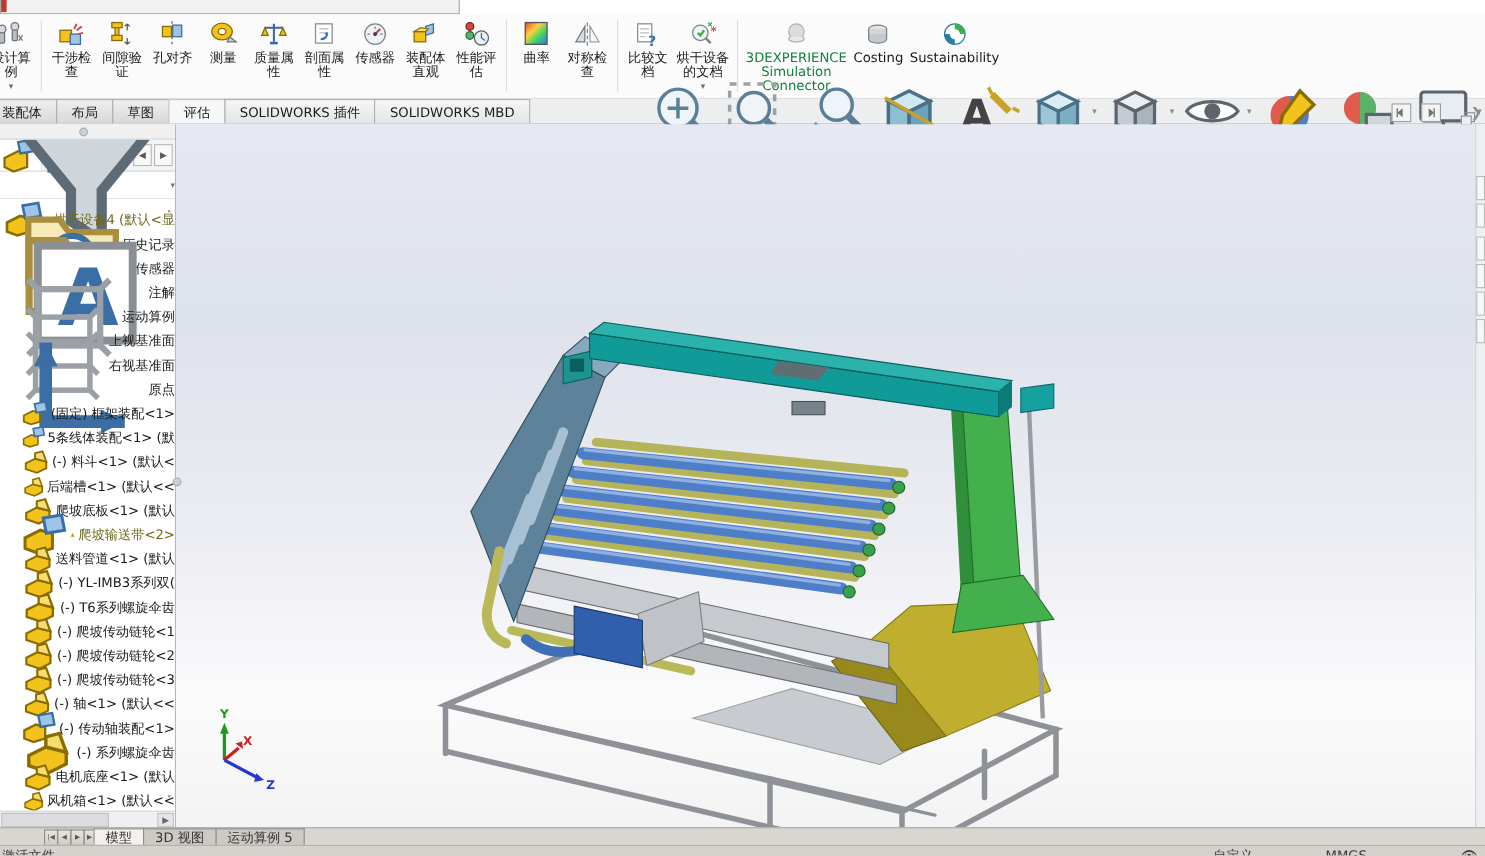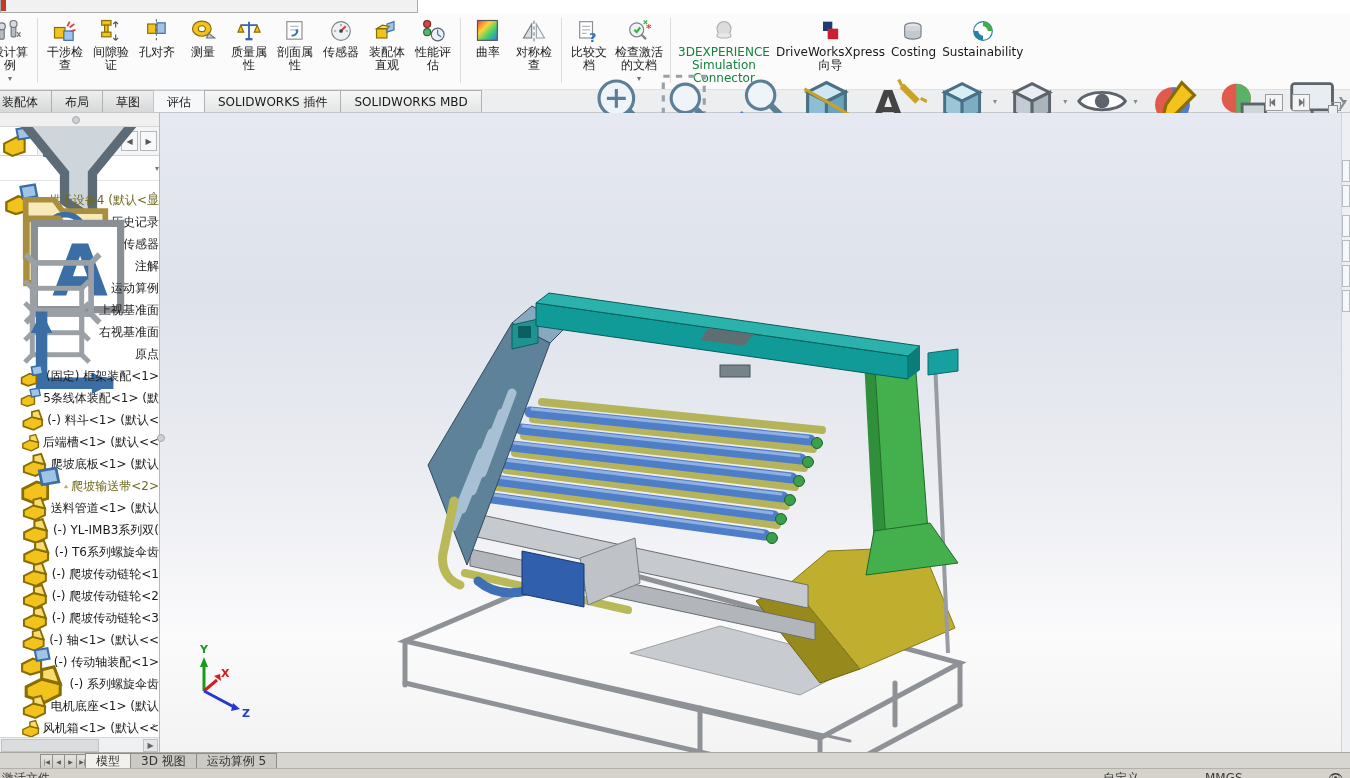--- a/index.html
+++ b/index.html
@@ -206,34 +206,29 @@
             <path d="M6 8h7M6 11h7M6 14h4" stroke="#b5bac0"></path>
             <text x="12" y="21" font-size="11" fill="#2f6fbe" font-weight="bold" stroke="none">?</text>
           </svg></span><span>比较文
 档</span></div>
       <div class="titem"><span class="ticon" style="display: inline-flex;"><svg viewBox="0 0 24 24" stroke-width="1" fill="none" style="width: 100%; height: 100%;">
             <circle cx="10" cy="11" r="6" fill="#eef2f5" stroke="#7d838a"></circle>
             <path d="M14 15l4 4" stroke="#7d838a" stroke-width="2"></path>
             <path d="M8 11l2 2 3-4" stroke="#3fae49" stroke-width="1.8"></path>
             <path d="M16 3l3 3M19 3l-3 3" stroke="#3fae49"></path>
             <text x="18" y="13" font-size="9" fill="#d64545" font-weight="bold" stroke="none">*</text>
-          </svg></span><span>检查激活
+          </svg></span><span>烘干设备
 的文档</span><span class="caretb">▾</span></div>
       <div class="tsep"></div>
       <div class="titem disabled"><span class="ticon" style="display: inline-flex;"><svg viewBox="0 0 24 24" stroke-width="1" fill="none" style="width: 100%; height: 100%;">
             <circle cx="12" cy="10" r="6" fill="#dcdcdc" stroke="#b3b3b3"></circle>
             <path d="M7 14c-2 2-1 4 5 4s7-2 5-4" fill="#e8e8e8" stroke="#b3b3b3"></path>
           </svg></span><span>3DEXPERIENCE
 Simulation
 Connector</span></div>
-      <div class="titem"><span class="ticon" style="display: inline-flex;"><svg viewBox="0 0 24 24" stroke-width="1" fill="none" style="width: 100%; height: 100%;">
-            <rect x="6" y="4" width="8" height="8" fill="#1f3b73"></rect>
-            <rect x="10" y="10" width="9" height="9" fill="#cc1f2f"></rect>
-          </svg></span><span>DriveWorksXpress
-向导</span></div>
       <div class="titem"><span class="ticon" style="display: inline-flex;"><svg viewBox="0 0 24 24" stroke-width="1" fill="none" style="width: 100%; height: 100%;">
             <ellipse cx="11" cy="8" rx="7" ry="3" fill="#e3e6e9" stroke="#7d838a"></ellipse>
             <path d="M4 8v4c0 1.7 3.1 3 7 3s7-1.3 7-3V8" fill="#d2d6da" stroke="#7d838a"></path>
             <path d="M4 12v4c0 1.7 3.1 3 7 3s7-1.3 7-3v-4" fill="#c4c9ce" stroke="#7d838a"></path>
           </svg></span><span>Costing</span></div>
       <div class="titem"><span class="ticon" style="display: inline-flex;"><svg viewBox="0 0 24 24" stroke-width="1" fill="none" style="width: 100%; height: 100%;">
             <circle cx="12" cy="12" r="8" fill="#fff" stroke="#2a7fa8"></circle>
             <path d="M12 4a8 8 0 0 1 8 8h-4a4 4 0 0 0-4-4z" fill="#3fae49" stroke="none"></path>
             <path d="M12 20a8 8 0 0 1-8-8h4a4 4 0 0 0 4 4z" fill="#2a7fa8" stroke="none"></path>
           </svg></span><span>Sustainability</span></div>

